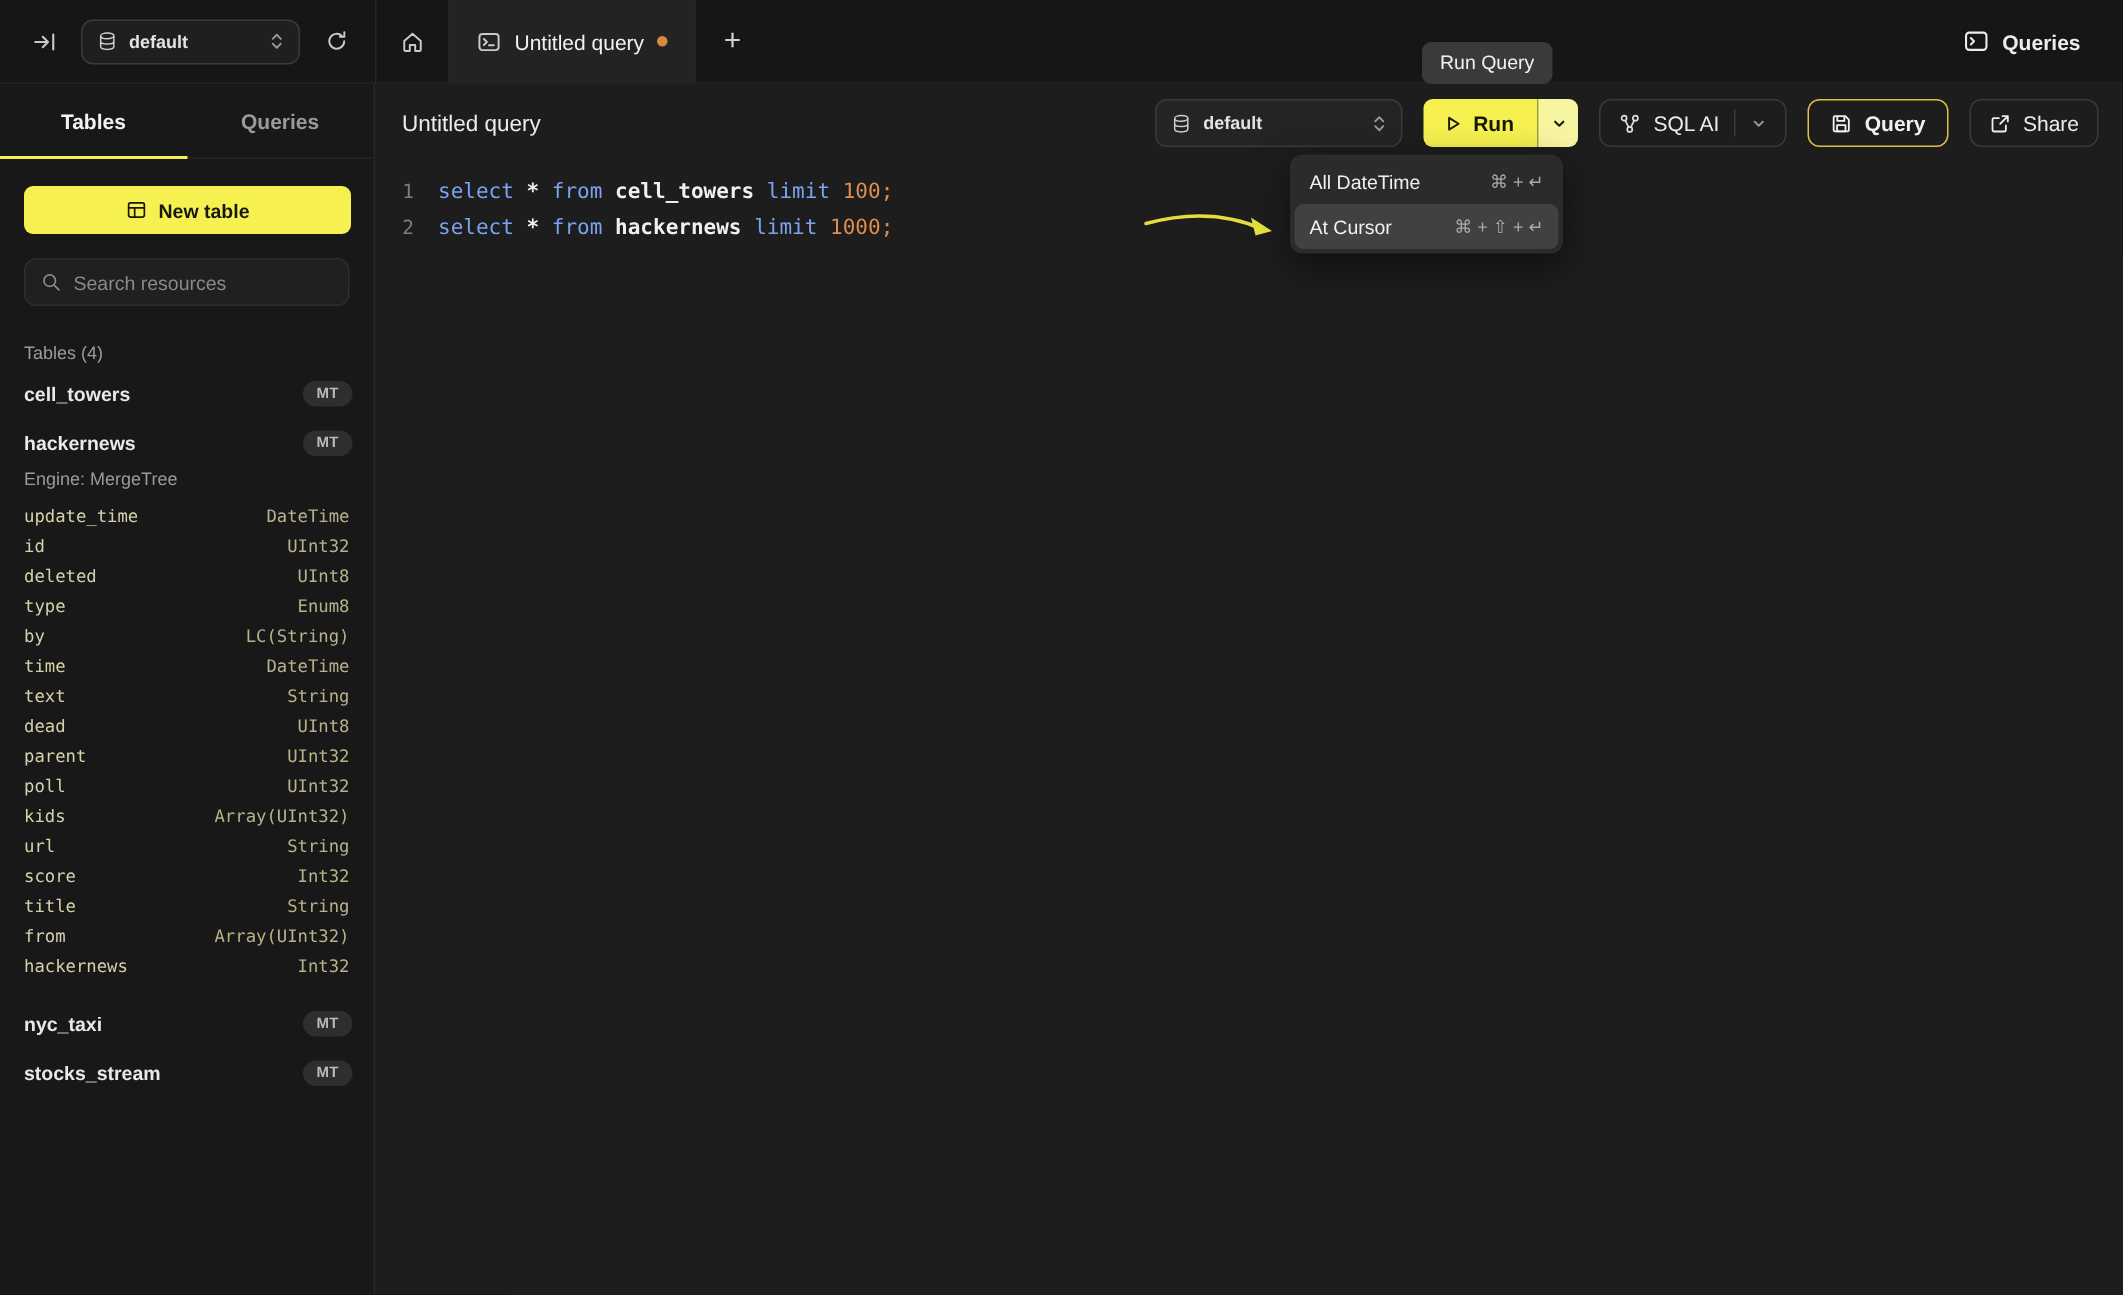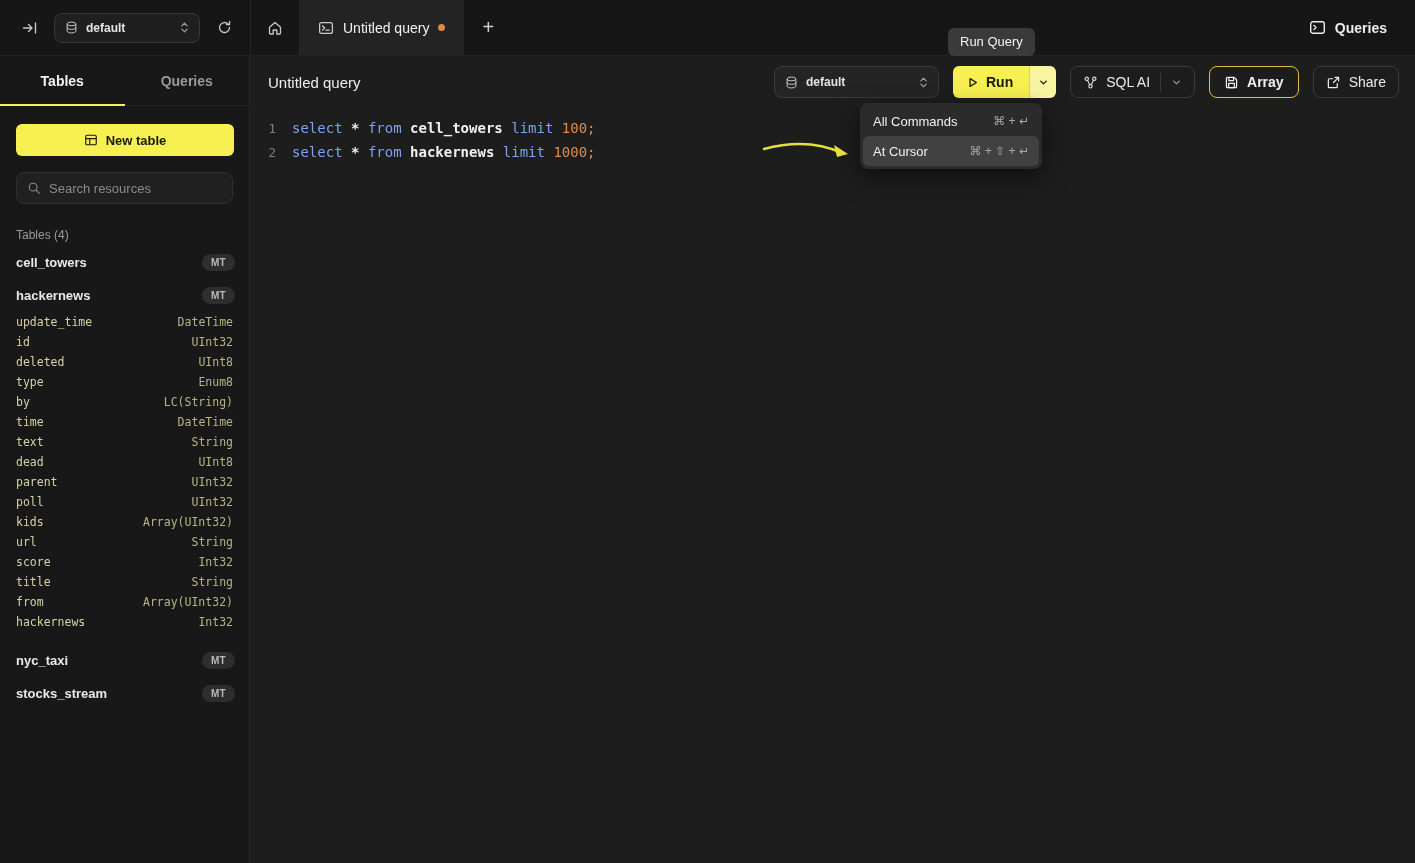--- a/index.html
+++ b/index.html
@@ -173,20 +173,21 @@
         <div class="section-label">Tables (4)</div>
         <div id="table-list">
             <div class="table-row">
               <span class="tname">cell_towers</span>
               <span class="badge">MT</span>
             </div>
             <div class="table-row">
               <span class="tname">hackernews</span>
               <span class="badge">MT</span>
             </div>
+            <div class="engine">Engine: MergeTree</div>
             <div class="cols">
               <div class="col-row">
                 <span class="cname">update_time</span>
                 <span class="ctype">DateTime</span>
               </div>
               <div class="col-row">
                 <span class="cname">id</span>
                 <span class="ctype">UInt32</span>
               </div>
               <div class="col-row">
@@ -314,21 +315,21 @@
         </button>
 
         <button class="save-btn">
           <span style="display:flex;">
             <svg width="15" height="15" viewBox="0 0 16 16" fill="none" stroke="#f1f1f1" stroke-width="1.3" stroke-linejoin="round">
                 <path d="M2.6 3.6a1 1 0 0 1 1-1h7.3l2.5 2.5v7.3a1 1 0 0 1-1 1H3.6a1 1 0 0 1-1-1z"></path>
                 <path d="M5.2 2.6V6h5V2.6"></path>
                 <rect x="5" y="9" width="6" height="4.4"></rect>
               </svg>
           </span>
-          <span>Array</span>
+          <span>Query</span>
         </button>
 
         <button class="ghost-btn">
           <span style="display:flex;">
             <svg width="15" height="15" viewBox="0 0 16 16" fill="none" stroke="#ededed" stroke-width="1.3" stroke-linecap="round" stroke-linejoin="round">
                 <path d="M12 9.2v3.3a1 1 0 0 1-1 1H3.5a1 1 0 0 1-1-1V5a1 1 0 0 1 1-1H7"></path>
                 <path d="M9.6 2.6h3.8v3.8M13.4 2.6L8 8"></path>
               </svg>
           </span>
           <span>Share</span>
@@ -347,21 +348,21 @@
             </div>
           </div>
       </div>
     </main>
   </div>
 
   <div class="tooltip">Run Query</div>
 
   <div class="run-menu" id="run-menu">
       <div class="menu-item">
-        <span class="mlabel">All Commands</span>
+        <span class="mlabel">All DateTime</span>
         <span class="mshort">⌘ + ↵</span>
       </div>
       <div class="menu-item hl">
         <span class="mlabel">At Cursor</span>
         <span class="mshort">⌘ + ⇧ + ↵</span>
       </div>
     </div>
 
   <svg class="arrow-svg" width="100" height="34" viewBox="0 0 100 34">
     <path d="M6 16 C 36 8, 62 10, 84 20" fill="none" style="stroke:var(--arrow);" stroke-width="2.4" stroke-linecap="round"></path>

